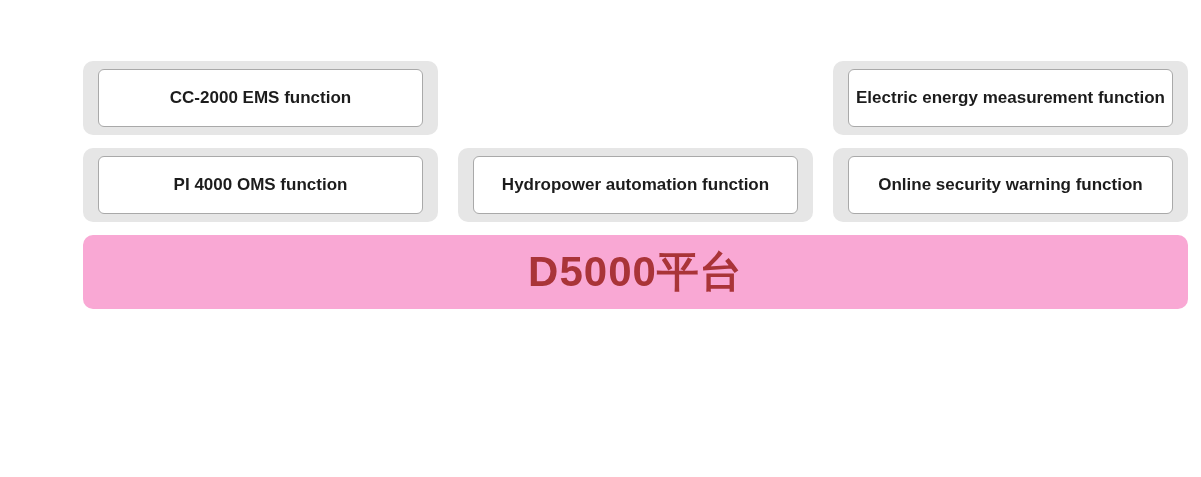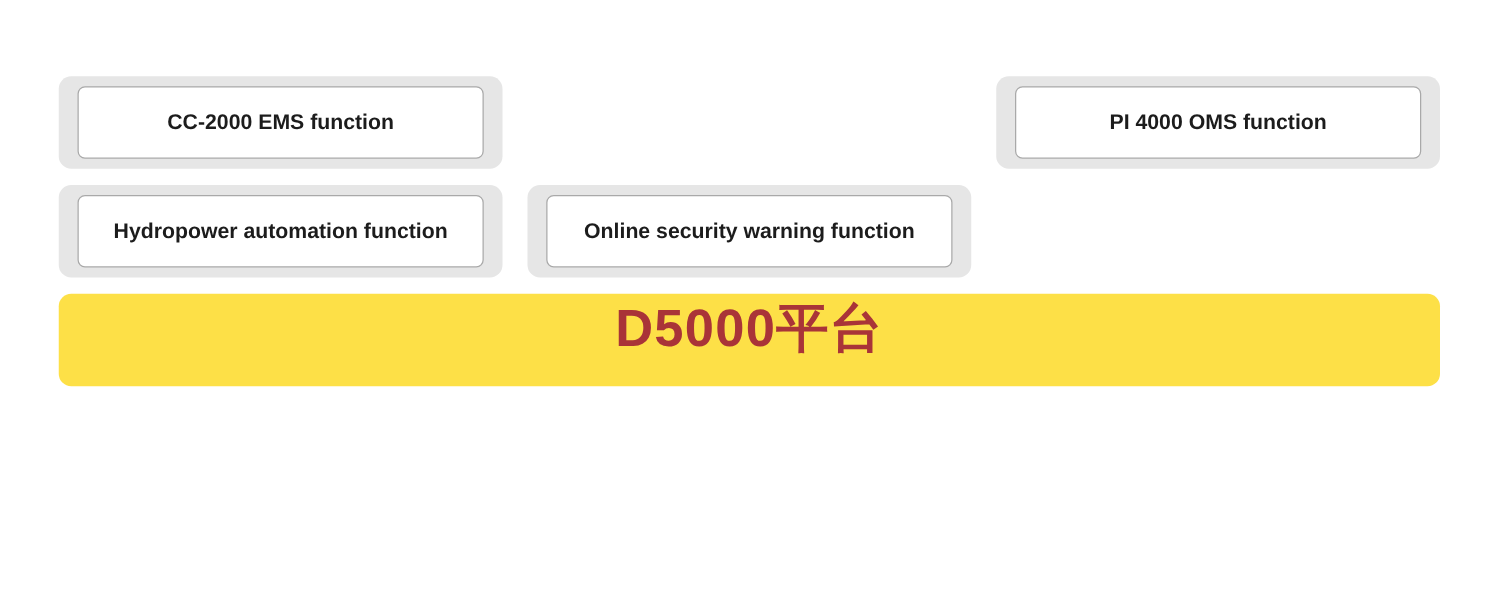--- a/index.html
+++ b/index.html
@@ -7,20 +7,21 @@
     padding: 0;
     background: #FFFFFF;
     font-family: "Liberation Sans", "DejaVu Sans", sans-serif;
   }
   .canvas {
     position: relative;
     width: 1155px;
     height: 477px;
     background: #FFFFFF;
     overflow: hidden;
+    margin-left: 36px;
   }
   .diagram {
     position: absolute;
     left: 47px;
     top: 61px;
     width: 1105px;
     display: grid;
     grid-template-columns: 355px 355px 355px;
     grid-template-rows: 74px 74px 74px 100px;
     column-gap: 20px;
@@ -47,23 +48,24 @@
     justify-content: center;
     text-align: center;
     white-space: pre-line;
     font-size: 17px;
     font-weight: 600;
     line-height: 1.25;
     color: #1C1C1C;
   }
   .platform {
     grid-column: 1 / -1;
-    background: #fde047;
+    background: #f9a8d4;
     border-radius: 10px;
     display: flex;
+    align-items: center;
     justify-content: center;
   }
   .platform-label {
     font-size: 42px;
     font-weight: 700;
     color: #A93438;
     letter-spacing: 1px;
   }
 </style>
 </head>
@@ -71,20 +73,23 @@
 
 <div class="canvas">
   <div class="diagram">
 
     <div class="cell">
       <div class="inner">CC-2000 EMS function</div>
     </div>
     <div class="cell empty"></div>
 
     <div class="cell">
+      <div class="inner">Electric energy measurement function</div>
+    </div>
+    <div class="cell">
       <div class="inner">PI 4000 OMS function</div>
     </div>
 
     <div class="cell">
       <div class="inner">Hydropower automation function</div>
     </div>
     <div class="cell">
       <div class="inner">Online security warning function</div>
     </div>
 

